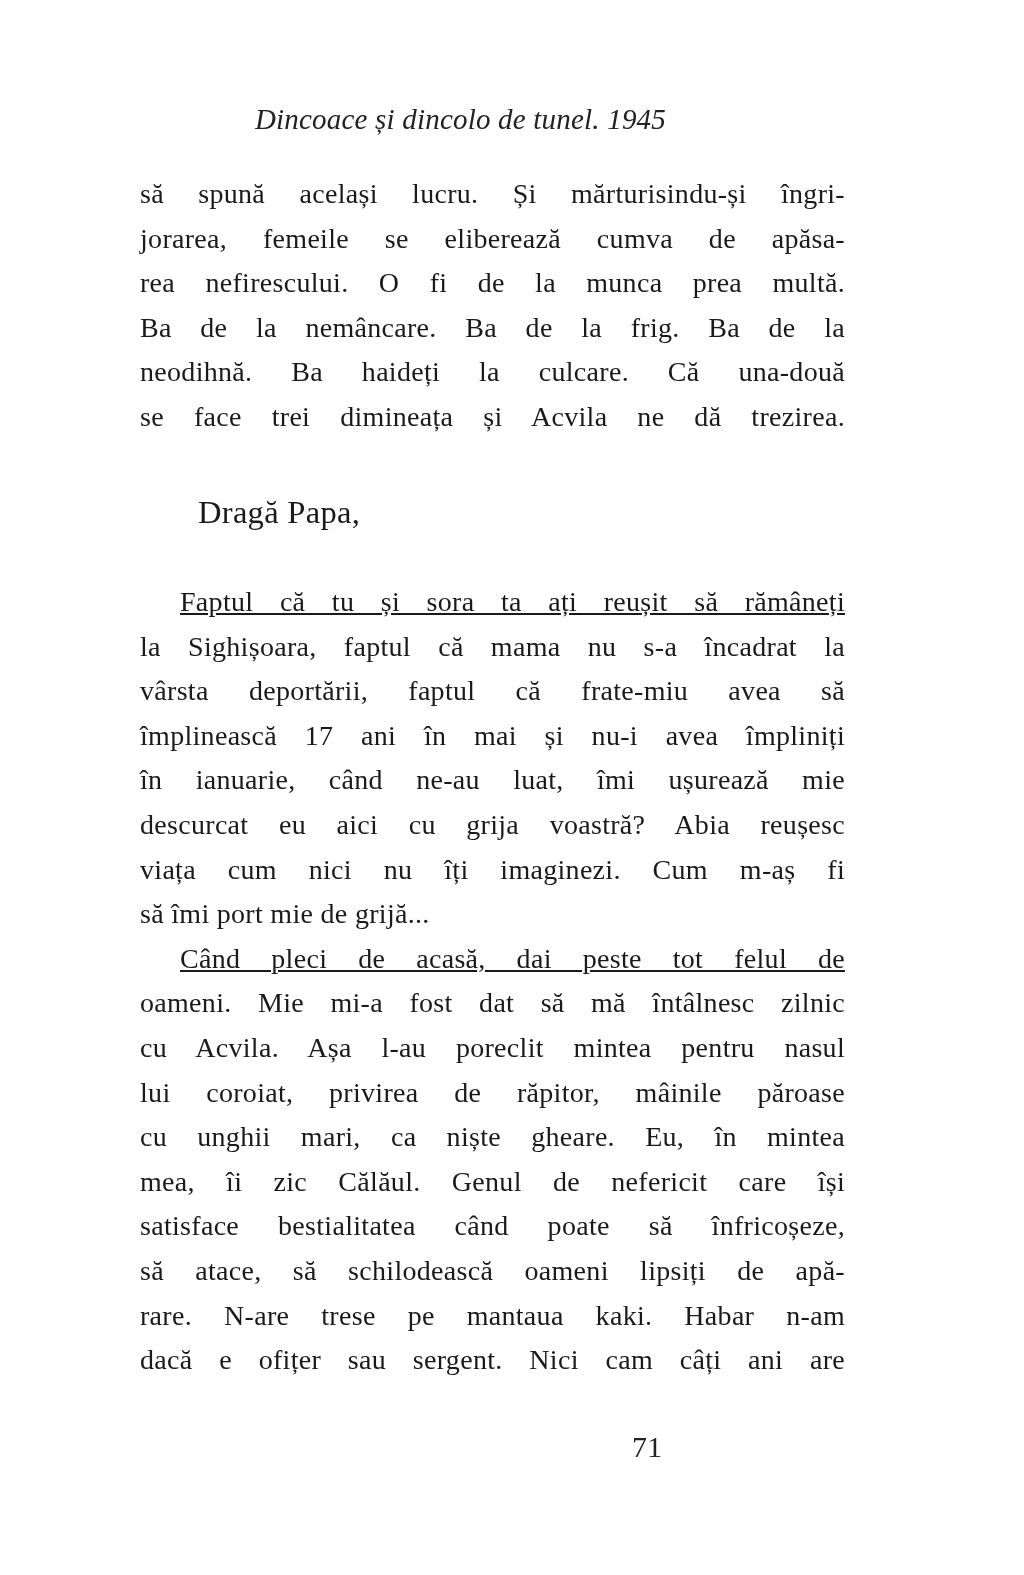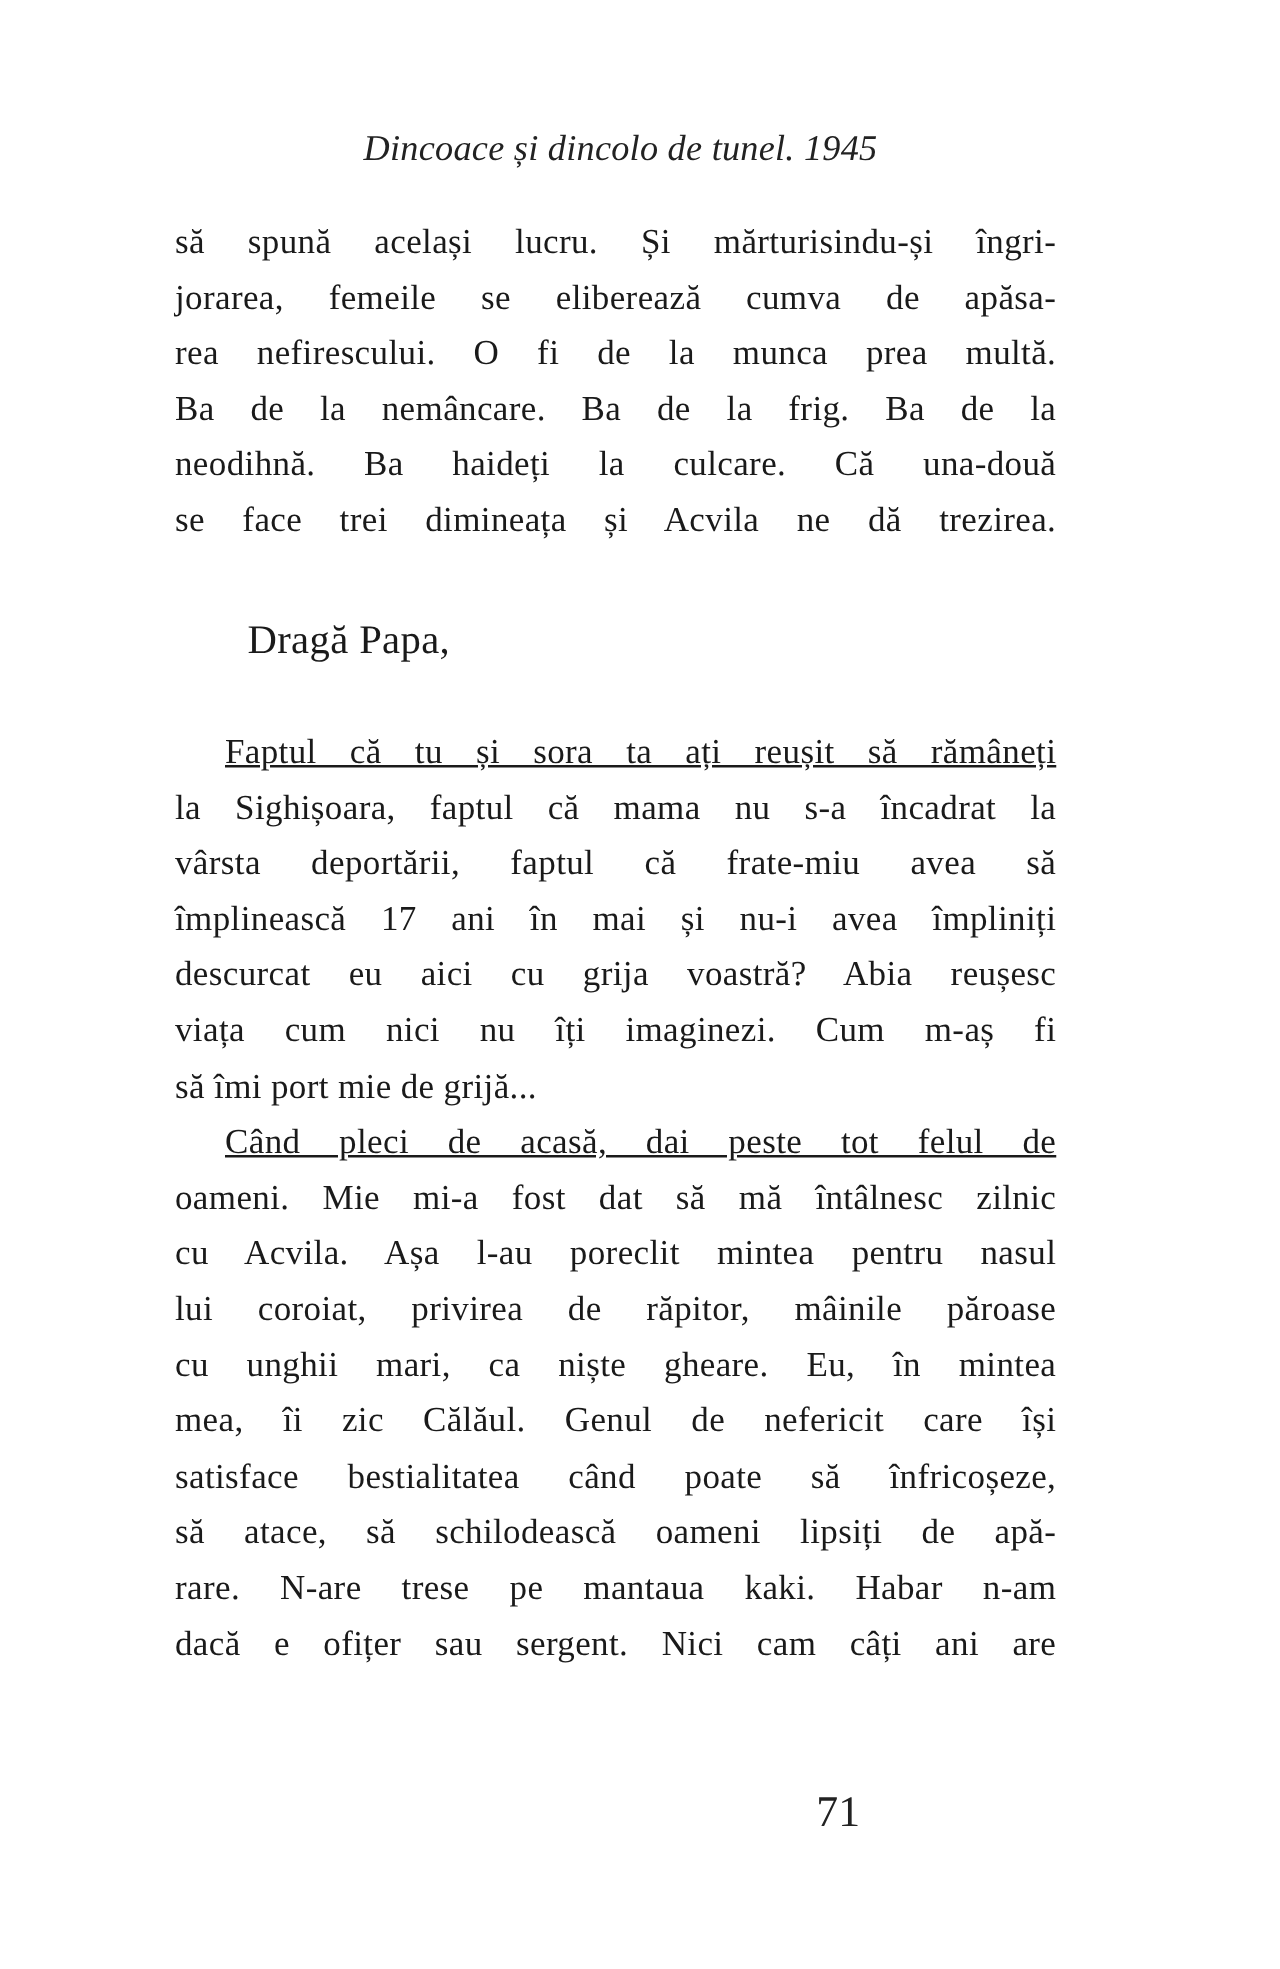--- a/index.html
+++ b/index.html
@@ -14,21 +14,20 @@
       overflow: hidden;
       font-family: "Liberation Serif", "DejaVu Serif", serif;
       color: #1a1a1a;
     }
     .page {
       position: absolute;
       left: 0;
       top: 0;
       width: 824px;
       height: 1575px;
-      padding-left: 36px;
     }
     .running-head {
       position: absolute;
       top: 103px;
       right: 158px;
       font-style: italic;
       font-size: 29px;
       letter-spacing: 0.2px;
       color: #222;
       white-space: nowrap;
@@ -61,23 +60,23 @@
       left: 198px;
       top: 490px;
       font-size: 32.5px;
       line-height: 44.6px;
       letter-spacing: 0.3px;
       white-space: nowrap;
     }
     .block-2 { top: 580px; }
     .folio {
       position: absolute;
-      right: 172px;
+      right: 162px;
       top: 1430px;
-      font-size: 35px;
+      font-size: 30px;
       color: #222;
     }
   </style>
 </head>
 <body>
 
 <div class="page">
 
   <div class="running-head">Dincoace și dincolo de tunel. 1945</div>
 
@@ -90,20 +89,21 @@
     <span class="line">se face trei dimineața și Acvila ne dă trezirea.</span>
   </div>
 
   <div class="salutation">Dragă Papa,</div>
 
   <div class="text-block block-2">
     <span class="line indent">Faptul că tu și sora ta ați reușit să rămâneți</span>
     <span class="line">la Sighișoara, faptul că mama nu s-a încadrat la</span>
     <span class="line">vârsta deportării, faptul că frate-miu avea să</span>
     <span class="line">împlinească 17 ani în mai și nu-i avea împliniți</span>
+    <span class="line">în ianuarie, când ne-au luat, îmi ușurează mie</span>
     <span class="line">descurcat eu aici cu grija voastră? Abia reușesc</span>
     <span class="line">viața cum nici nu îți imaginezi. Cum m-aș fi</span>
     <span class="line last">să îmi port mie de grijă...</span>
     <span class="line indent">Când pleci de acasă, dai peste tot felul de</span>
     <span class="line">oameni. Mie mi-a fost dat să mă întâlnesc zilnic</span>
     <span class="line">cu Acvila. Așa l-au poreclit mintea pentru nasul</span>
     <span class="line">lui coroiat, privirea de răpitor, mâinile păroase</span>
     <span class="line">cu unghii mari, ca niște gheare. Eu, în mintea</span>
     <span class="line">mea, îi zic Călăul. Genul de nefericit care își</span>
     <span class="line">satisface bestialitatea când poate să înfricoșeze,</span>

